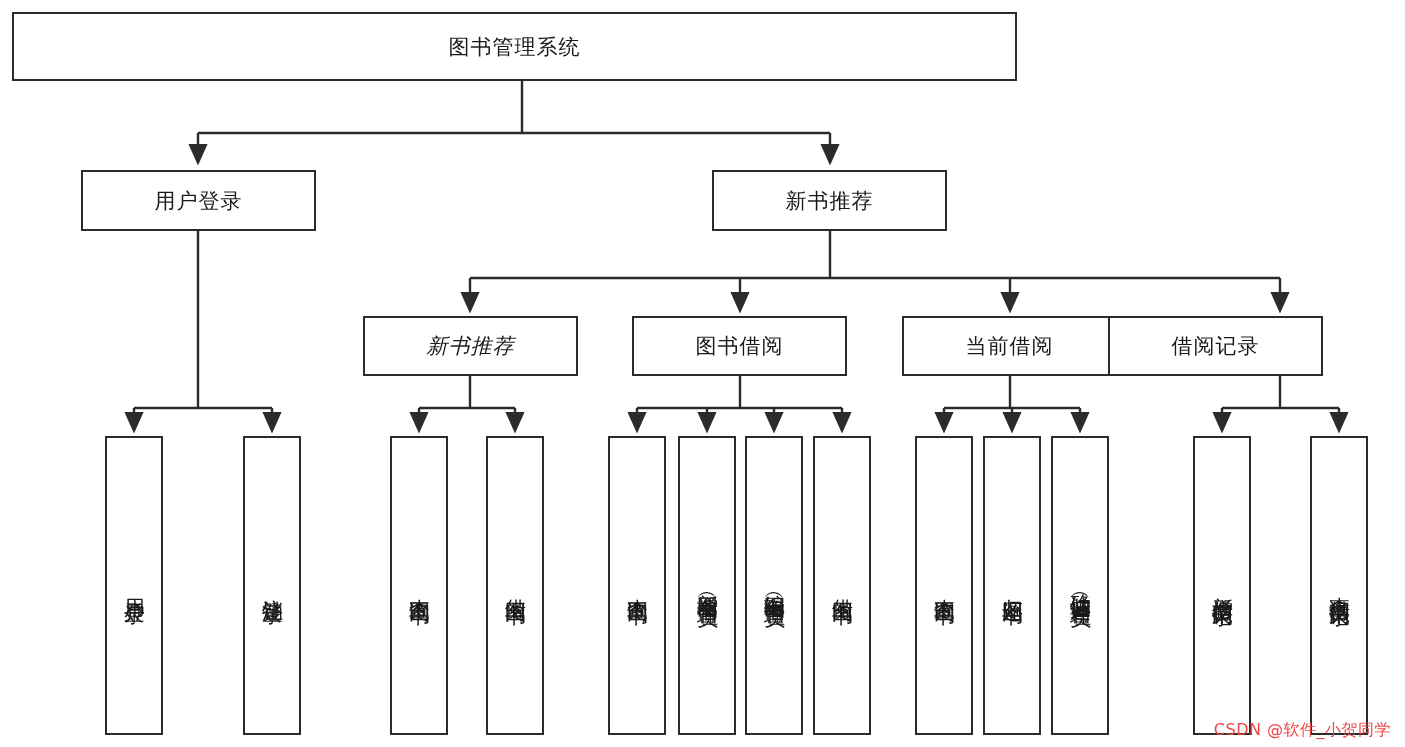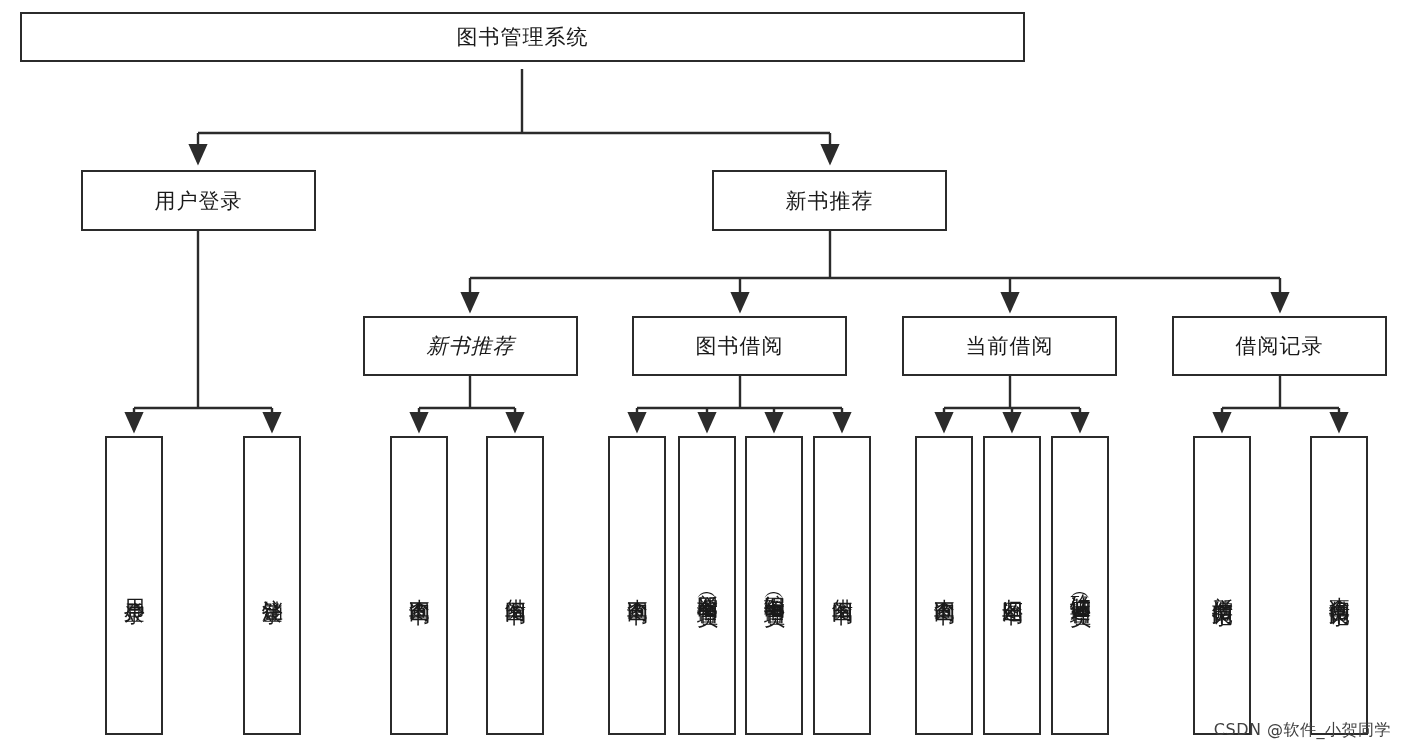--- a/index.html
+++ b/index.html
@@ -50,21 +50,21 @@
     line-height: 1.18;
     letter-spacing: 2px;
     white-space: nowrap;
     color: #1a1a1a;
   }
   .watermark {
     position: absolute;
     right: 14px;
     bottom: 6px;
     font-size: 16px;
-    color: #404040;
+    color: #ef4444;
     white-space: nowrap;
     letter-spacing: 0.5px;
   }
 </style>
 </head>
 <body>
 
 <div id="canvas">
 
   <svg id="edges" viewBox="0 0 1405 747" xmlns="http://www.w3.org/2000/svg">
@@ -110,41 +110,41 @@
       <path d="M1012,408 L1012,430" marker-end="url(#arrow)"></path>
       <path d="M1080,408 L1080,430" marker-end="url(#arrow)"></path>
 
       <path d="M1280,376 L1280,408"></path>
       <path d="M1222,408 L1339,408"></path>
       <path d="M1222,408 L1222,430" marker-end="url(#arrow)"></path>
       <path d="M1339,408 L1339,430" marker-end="url(#arrow)"></path>
     </g>
   </svg>
 
-  <div class="node h" style="left:20px; top:12px; width:1005px; height:50px;">
+  <div class="node h" style="left:12px; top:12px; width:1005px; height:69px;">
     <span>图书管理系统</span>
   </div>
 
   <div class="node h" style="left:81px; top:170px; width:235px; height:61px;">
     <span>用户登录</span>
   </div>
   <div class="node h" style="left:712px; top:170px; width:235px; height:61px;">
     <span>新书推荐</span>
   </div>
 
   <div class="node h" style="left:363px; top:316px; width:215px; height:60px;font-style:italic;">
     <span>新书推荐</span>
   </div>
   <div class="node h" style="left:632px; top:316px; width:215px; height:60px;">
     <span>图书借阅</span>
   </div>
   <div class="node h" style="left:902px; top:316px; width:215px; height:60px;">
     <span>当前借阅</span>
   </div>
-  <div class="node h" style="left:1172px; top:316px; width:215px; height:60px;">
+  <div class="node h" style="left:1108px; top:316px; width:215px; height:60px;">
     <span>借阅记录</span>
   </div>
 
   <div class="node v" style="left:105px; top:436px; width:58px; height:299px;">
     <span class="vtext">用户登录</span>
   </div>
   <div class="node v" style="left:243px; top:436px; width:58px; height:299px;">
     <span class="vtext">注销登录</span>
   </div>
 

